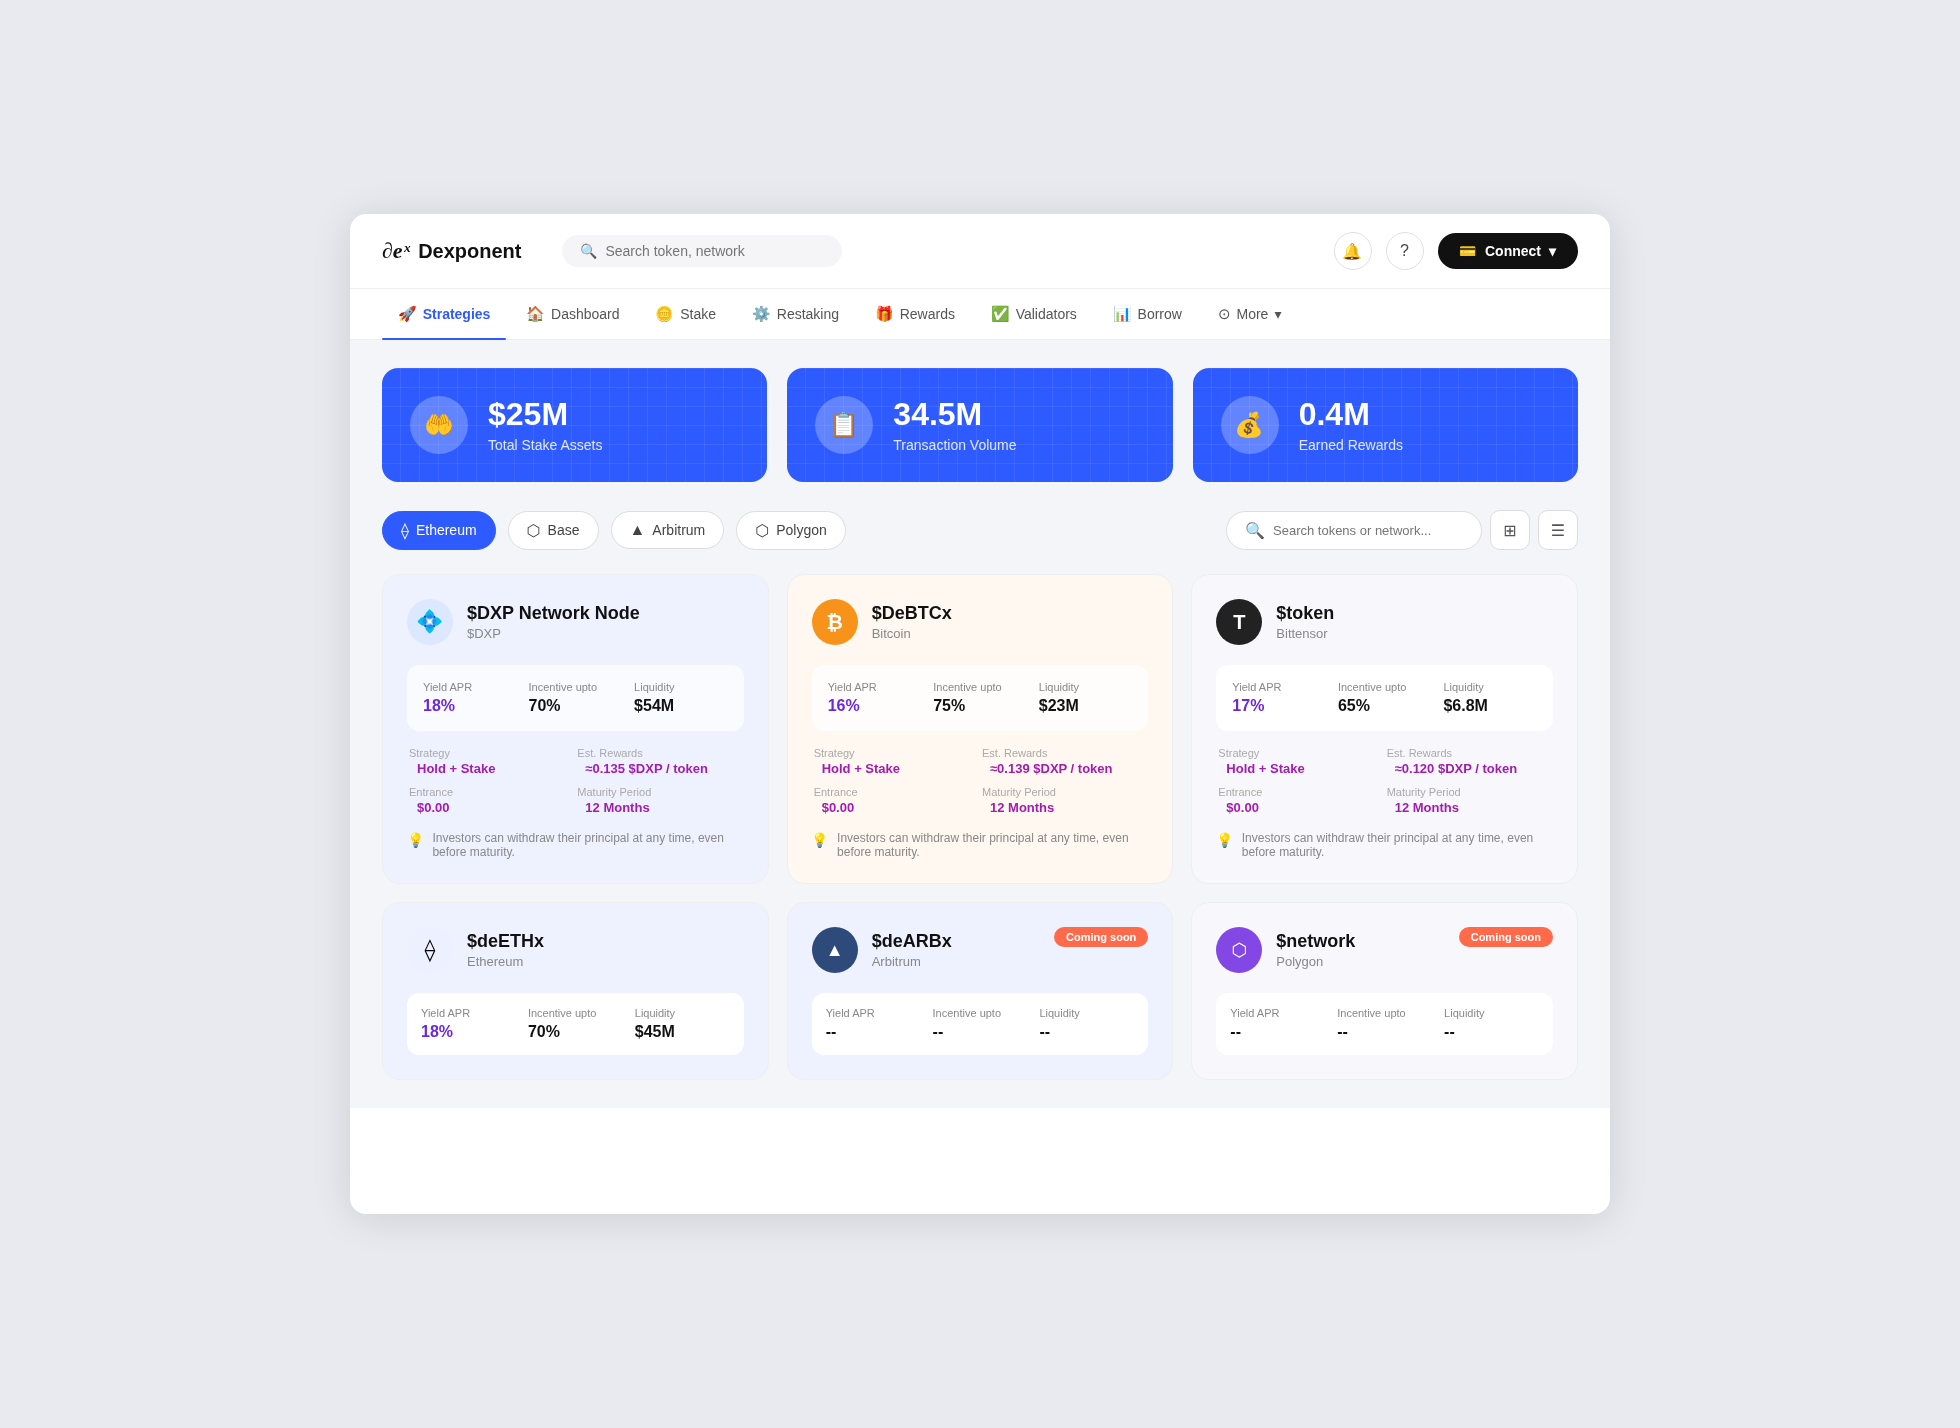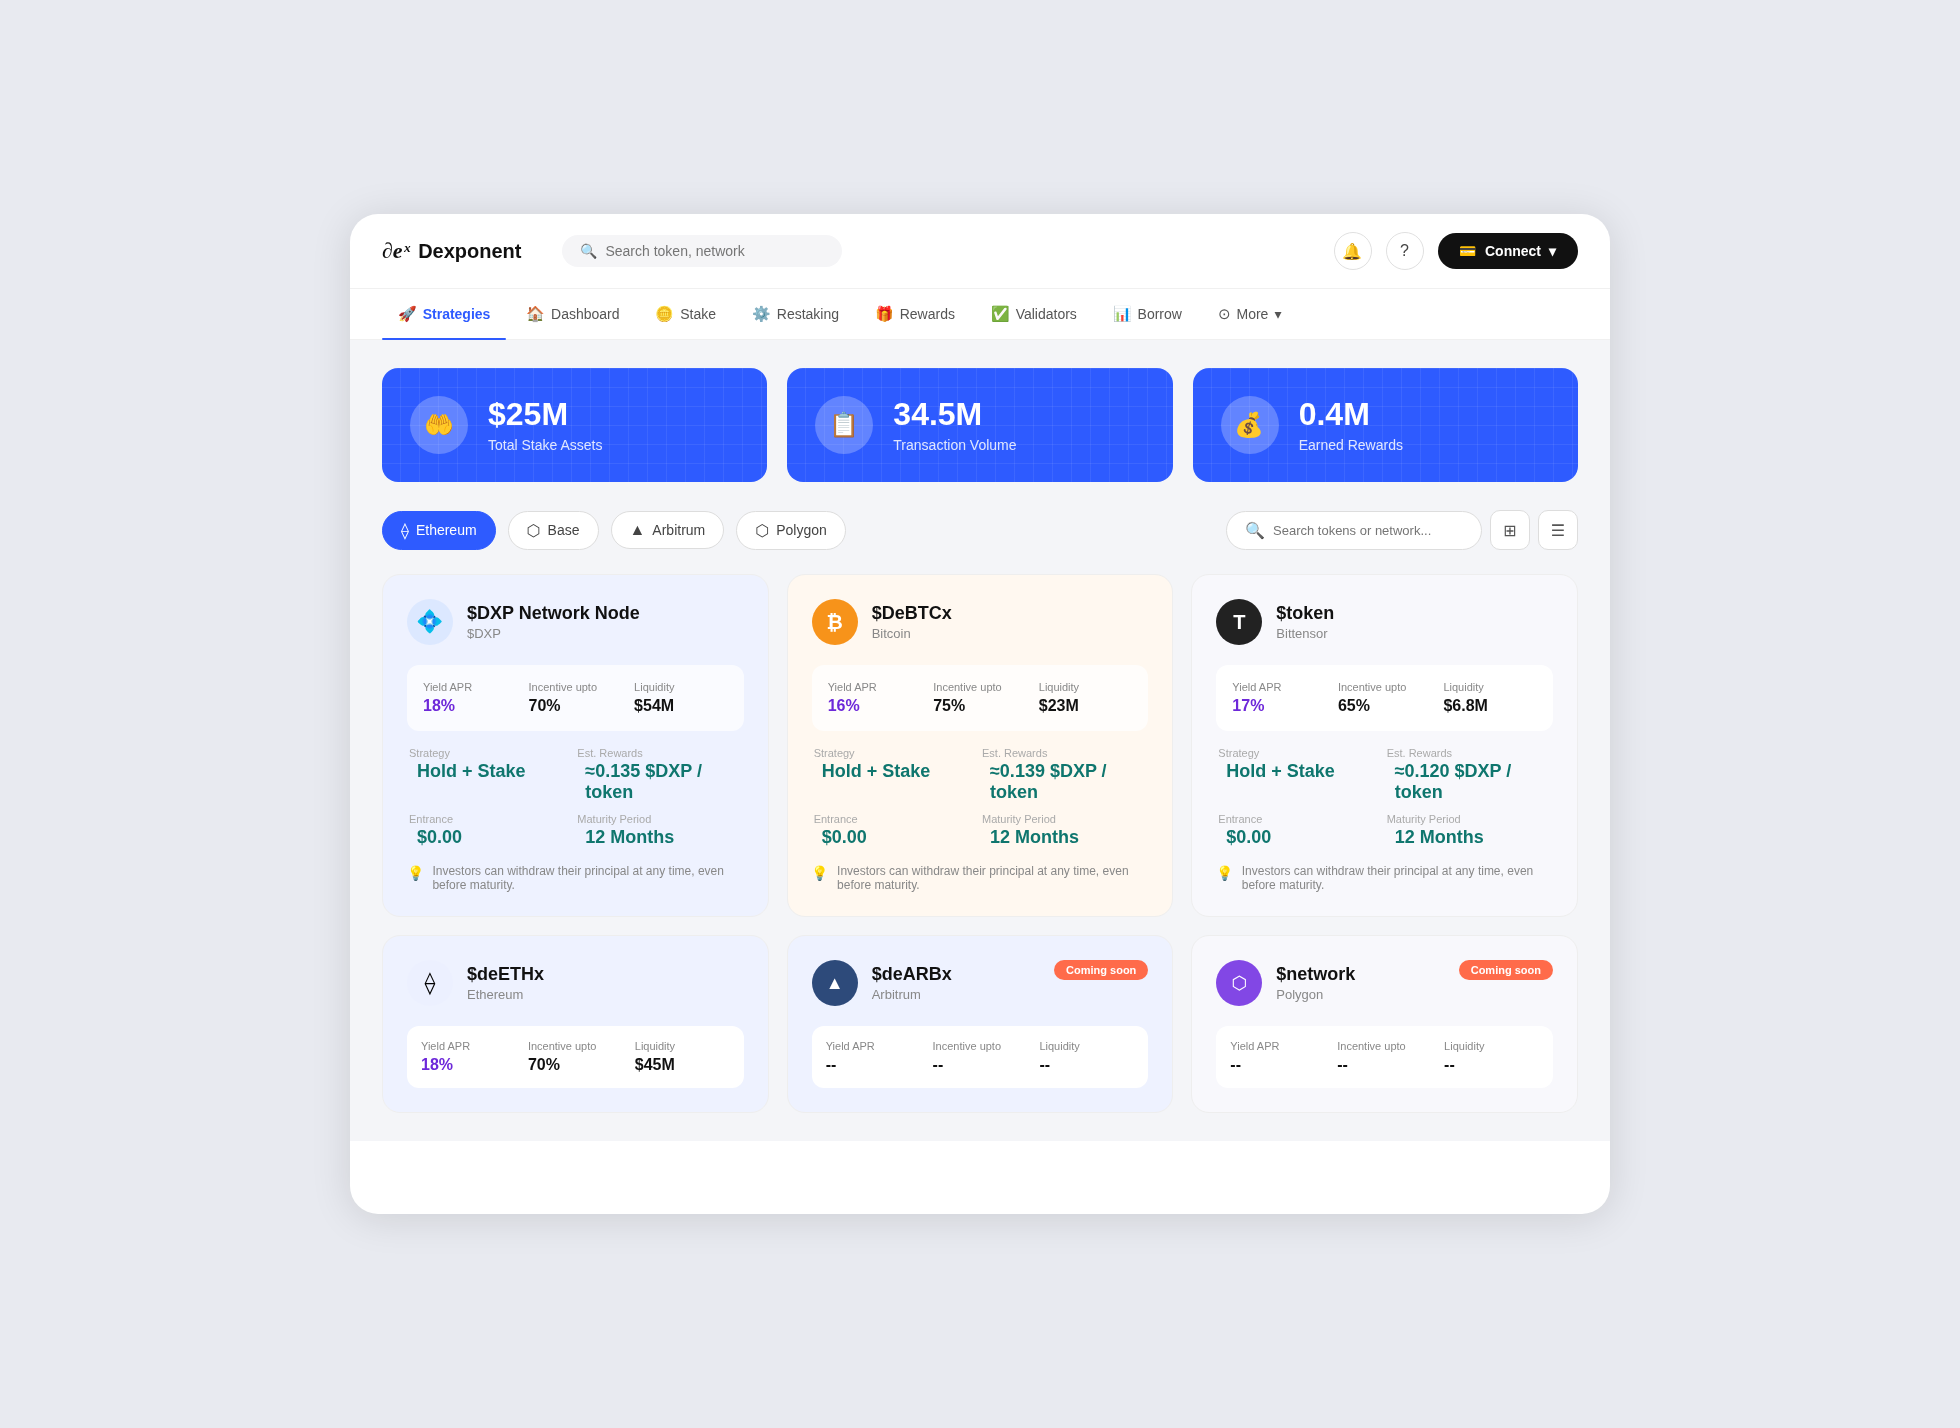--- a/index.html
+++ b/index.html
@@ -7,21 +7,21 @@
       background: #e8eaf0;
       font-family: -apple-system, BlinkMacSystemFont, 'Segoe UI', sans-serif;
       display: flex;
       justify-content: center;
       align-items: center;
       min-height: 100vh;
       padding: 20px;
     }
     .app-container {
       background: #fff;
-      border-radius: 28px;
+      border-radius: 16px;
       width: 1260px;
       min-height: 1000px;
       overflow: hidden;
       box-shadow: 0 4px 40px rgba(0,0,0,0.12);
     }
     
     .header {
       display: flex;
       align-items: center;
       padding: 18px 32px;
@@ -353,23 +353,23 @@
       margin-bottom: 16px;
       padding: 0 2px;
     }
     .detail-item { }
     .detail-label {
       font-size: 11px;
       color: #aaa;
       margin-bottom: 2px;
     }
     .detail-value {
-      font-size: 18px;
+      font-size: 13px;
       font-weight: 600;
-      color: #0f766e;
+      color: #a21caf;
       padding-left: 8px;
     }
     .card-note {
       display: flex;
       align-items: flex-start;
       gap: 8px;
       font-size: 12px;
       color: #888;
       margin-top: 10px;
     }

